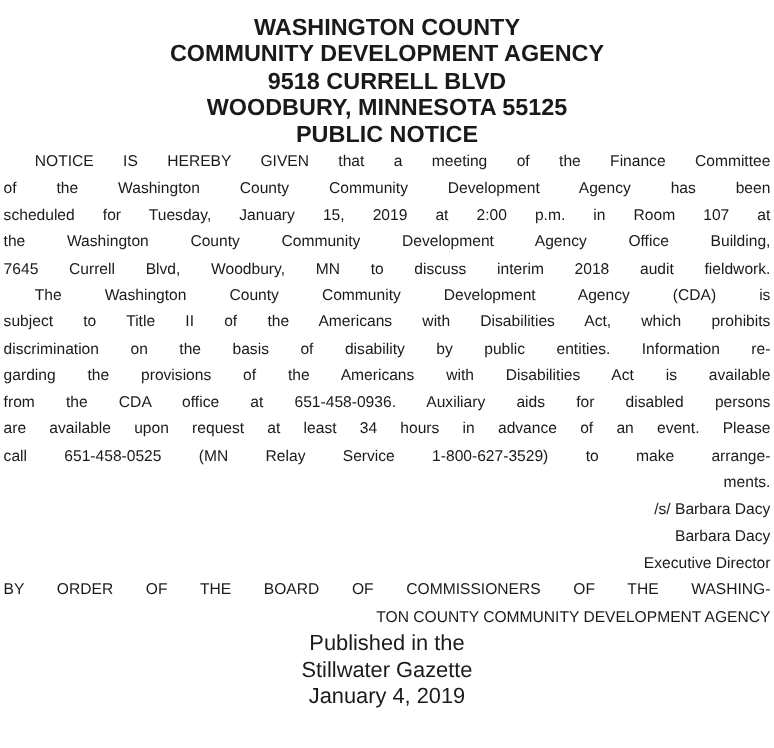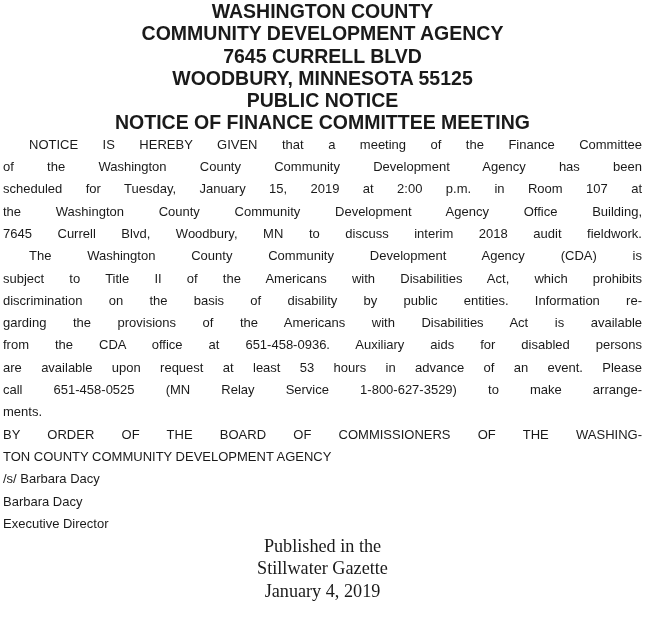--- a/index.html
+++ b/index.html
@@ -19,21 +19,21 @@
       width: 645px;
       height: 623px;
       padding: 0 3px;
       box-sizing: border-box;
     }
     .header {
       text-align: center;
       font-weight: bold;
       font-size: 19.5px;
       line-height: 22.3px;
-      padding-top: 0px;
+      padding-top: 12px;
       letter-spacing: 0;
     }
     .header .hline {
       display: block;
       white-space: nowrap;
     }
     .body-text {
       font-size: 13px;
       line-height: 22.3px;
       transform-origin: left top;
@@ -46,74 +46,73 @@
       height: 22.3px;
       overflow: visible;
     }
     .jline.indent {
       padding-left: 26px;
     }
     .left-line {
       display: block;
       white-space: nowrap;
       height: 22.3px;
+      text-align: right;
     }
     .center-block {
       text-align: center;
       font-size: 18.2px;
       line-height: 22.3px;
-      font-family: Liberation Serif, serif;
     }
     .center-block .cline {
       display: block;
       white-space: nowrap;
     }
   </style>
 </head>
 <body>
 
 <div class="page">
 
   <div class="header">
     <span class="hline">WASHINGTON COUNTY</span>
     <span class="hline">COMMUNITY DEVELOPMENT AGENCY</span>
-    <span class="hline">7645 CURRELL BLVD</span>
+    <span class="hline">9518 CURRELL BLVD</span>
     <span class="hline">WOODBURY, MINNESOTA 55125</span>
     <span class="hline">PUBLIC NOTICE</span>
-    <span class="hline">NOTICE OF FINANCE COMMITTEE MEETING</span>
   </div>
 
   <div class="body-text">
     <span class="jline indent">NOTICE IS HEREBY GIVEN that a meeting of the Finance Committee</span>
     <span class="jline">of the Washington County Community Development Agency has been</span>
     <span class="jline">scheduled for Tuesday, January 15, 2019 at 2:00 p.m. in Room 107 at</span>
     <span class="jline">the Washington County Community Development Agency Office Building,</span>
     <span class="jline">7645 Currell Blvd, Woodbury, MN to discuss interim 2018 audit fieldwork.</span>
   </div>
 
   <div class="body-text">
     <span class="jline indent">The Washington County Community Development Agency (CDA) is</span>
     <span class="jline">subject to Title II of the Americans with Disabilities Act, which prohibits</span>
     <span class="jline">discrimination on the basis of disability by public entities. Information re-</span>
     <span class="jline">garding the provisions of the Americans with Disabilities Act is available</span>
     <span class="jline">from the CDA office at 651-458-0936. Auxiliary aids for disabled persons</span>
-    <span class="jline">are available upon request at least 53 hours in advance of an event. Please</span>
+    <span class="jline">are available upon request at least 34 hours in advance of an event. Please</span>
     <span class="jline">call 651-458-0525 (MN Relay Service 1-800-627-3529) to make arrange-</span>
     <span class="left-line">ments.</span>
-  </div>
-
-  <div class="body-text">
-    <span class="jline">BY ORDER OF THE BOARD OF COMMISSIONERS OF THE WASHING-</span>
-    <span class="left-line">TON COUNTY COMMUNITY DEVELOPMENT AGENCY</span>
   </div>
 
   <div class="body-text">
     <span class="left-line">/s/ Barbara Dacy</span>
     <span class="left-line">Barbara Dacy</span>
     <span class="left-line">Executive Director</span>
+  </div>
+
+  <div class="body-text">
+    <span class="jline">BY ORDER OF THE BOARD OF COMMISSIONERS OF THE WASHING-</span>
+    <span class="left-line">TON COUNTY COMMUNITY DEVELOPMENT AGENCY</span>
   </div>
 
   <div class="center-block">
     <span class="cline">Published in the</span>
     <span class="cline">Stillwater Gazette</span>
     <span class="cline">January 4, 2019</span>
   </div>
 
 </div>
 

